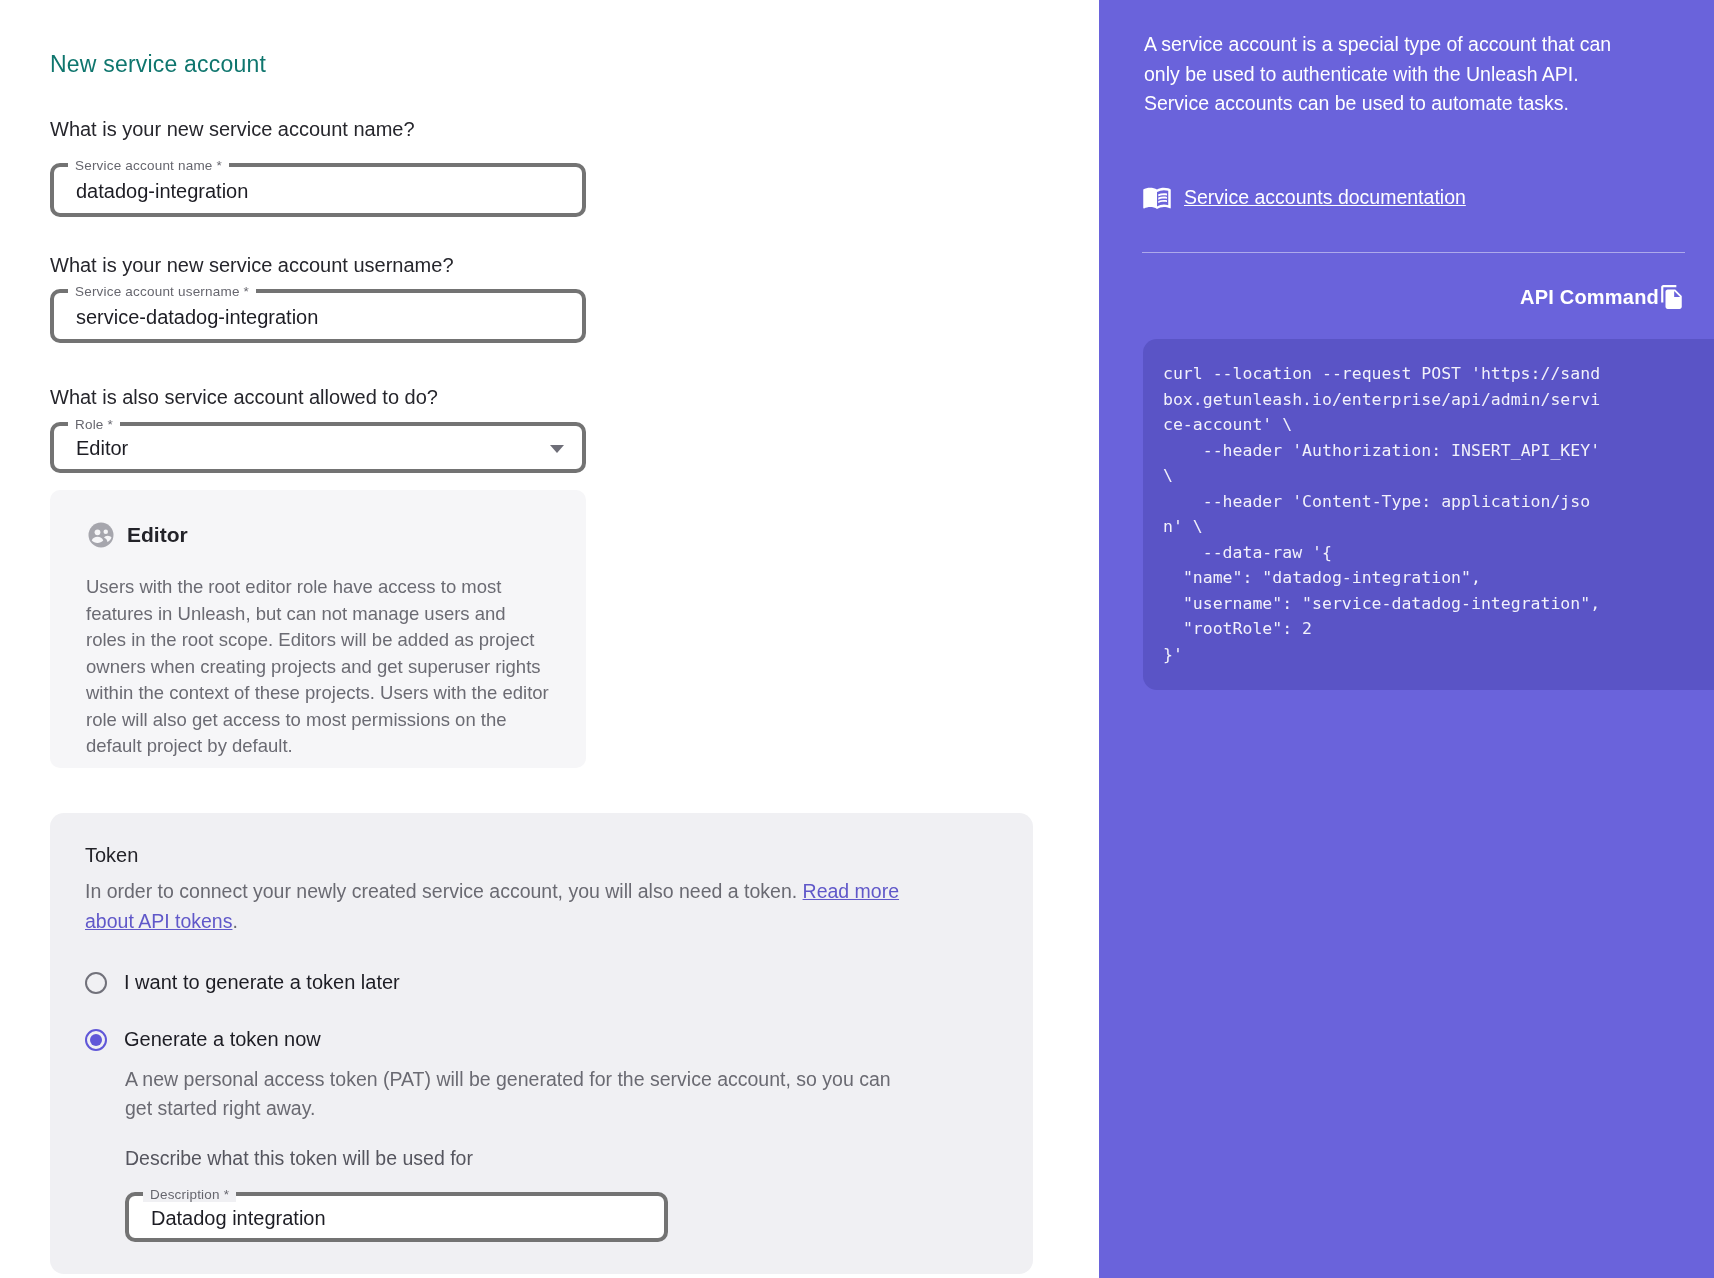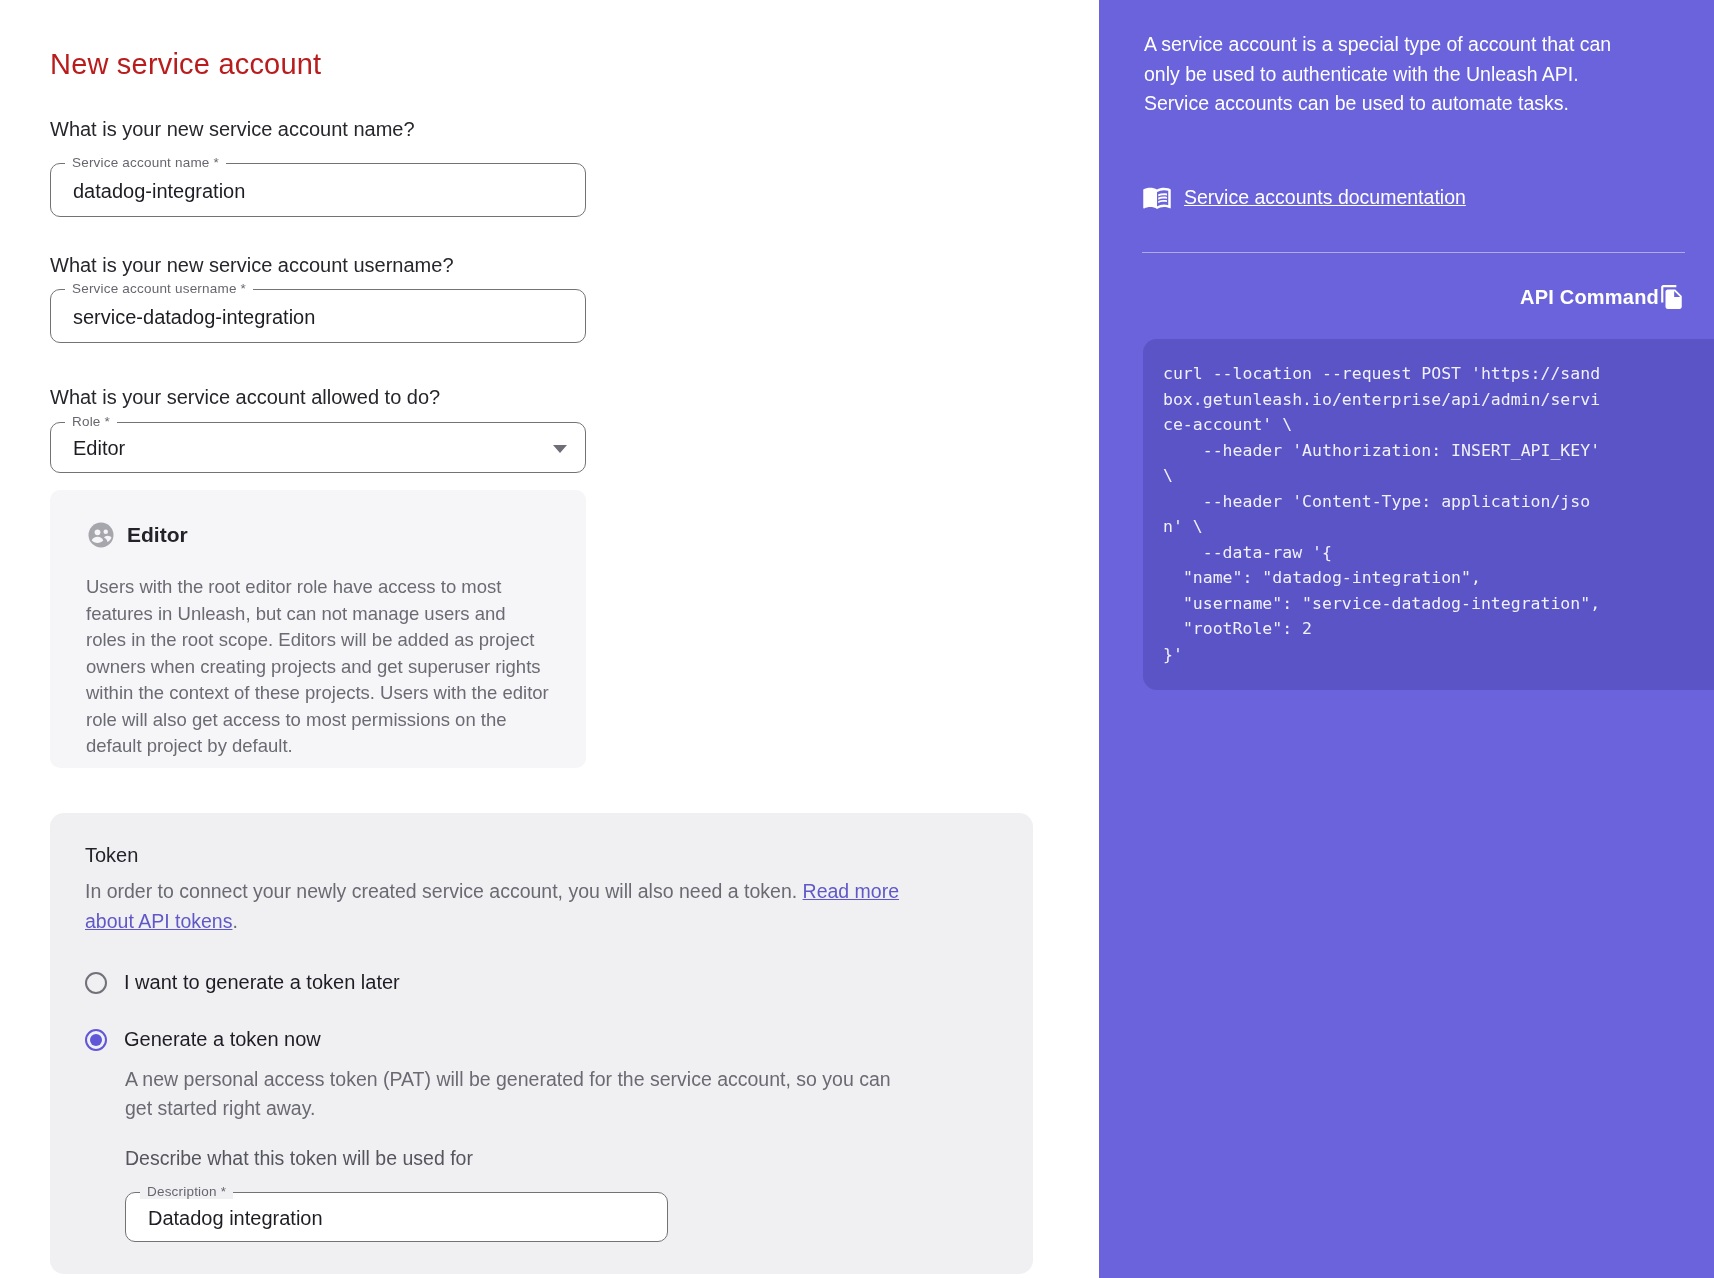--- a/index.html
+++ b/index.html
@@ -2,26 +2,26 @@
 <html><head>
 <meta charset="utf-8">
 <style>
   * { margin:0; padding:0; box-sizing:border-box; }
   html,body { width:1714px; height:1278px; overflow:hidden; background:#ffffff;
               font-family:"Liberation Sans", sans-serif; }
   .page { position:relative; width:1714px; height:1278px; }
 
   
   .main { position:absolute; left:0; top:0; width:1099px; height:1278px; background:#fff; }
-  .title { position:absolute; left:50px; top:42px; font-size:29px; line-height:44px;
-           font-weight:500; color:#b91c1c; letter-spacing:.2px; }
+  .title { position:absolute; left:50px; top:42px; font-size:23px; line-height:44px;
+           font-weight:500; color:#0f766e; letter-spacing:.2px; }
   .q { position:absolute; left:50px; font-size:20px; font-weight:500; color:#26262c; }
   .q1 { top:118px; } .q2 { top:254px; } .q3 { top:386px; }
 
-  .field { position:absolute; background:#fff; border:1px solid #737373; border-radius:10px; }
+  .field { position:absolute; background:#fff; border:4px solid #737373; border-radius:10px; }
   .f1 { left:50px; top:163px; width:536px; height:54px; }
   .f2 { left:50px; top:289px; width:536px; height:54px; }
   .f3 { left:50px; top:422px; width:536px; height:51px; cursor:pointer; }
   .fdesc { left:75px; top:379px; width:543px; height:50px; }
   .flabel { position:absolute; top:-9px; left:14px; padding:0 7px; background:#fff;
             font-size:13.5px; color:#66666e; letter-spacing:.2px; white-space:nowrap; }
   .fdesc .flabel { background:#f0f0f3; }
   .finput { position:absolute; left:0; top:0; width:100%; height:100%; border:none; outline:none;
             background:transparent; padding:2px 18px 0 22px; font-size:20px; color:#1d1d24;
             font-family:"Liberation Sans", sans-serif; }
@@ -88,21 +88,21 @@
       <span class="flabel">Service account name *</span>
       <input class="finput" type="text" value="datadog-integration" style="">
     </div>
 
     <div class="q q2">What is your new service account username?</div>
     <div class="field f2">
       <span class="flabel">Service account username *</span>
       <input class="finput" type="text" value="service-datadog-integration" style="">
     </div>
 
-    <div class="q q3">What is your service account allowed to do?</div>
+    <div class="q q3">What is also service account allowed to do?</div>
     <div class="field f3">
       <span class="flabel">Role *</span>
       <span class="fvalue">Editor</span>
       <span class="arrow"></span>
     </div>
 
     <div class="rolebox">
       <div class="rolehead">
         <span class="roleicon">
           <svg viewBox="0 0 24 24" width="30" height="30">

